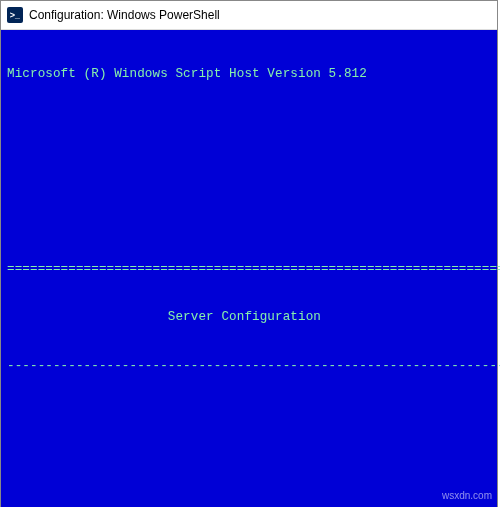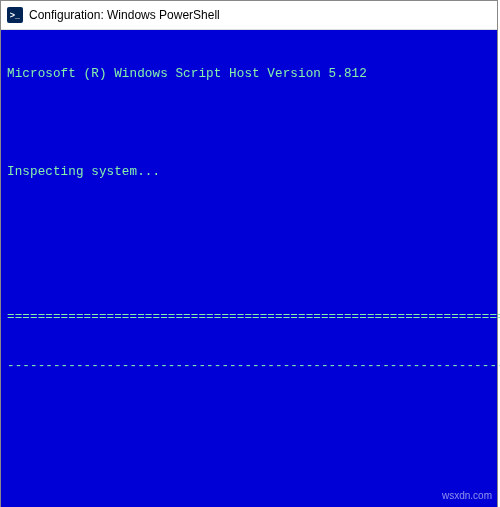--- a/index.html
+++ b/index.html
@@ -66,24 +66,24 @@
 
 <div class="window">
   <div class="titlebar">
     <span class="ps-icon">&gt;_</span>
     <span>Configuration: Windows PowerShell</span>
   </div>
 
   <div class="console">
     <div class="line">Microsoft (R) Windows Script Host Version 5.812</div>
     <div class="line"></div>
-    <div class="line">Inspecting system...</div>
     <div class="line"></div>
     <div class="line"></div>
     <div class="line">=================================================================</div>
+    <div class="line">                     Server Configuration</div>
     <div class="line">-----------------------------------------------------------------</div>
     <div class="line"></div>
 
     
     
     
     
     
 
     

